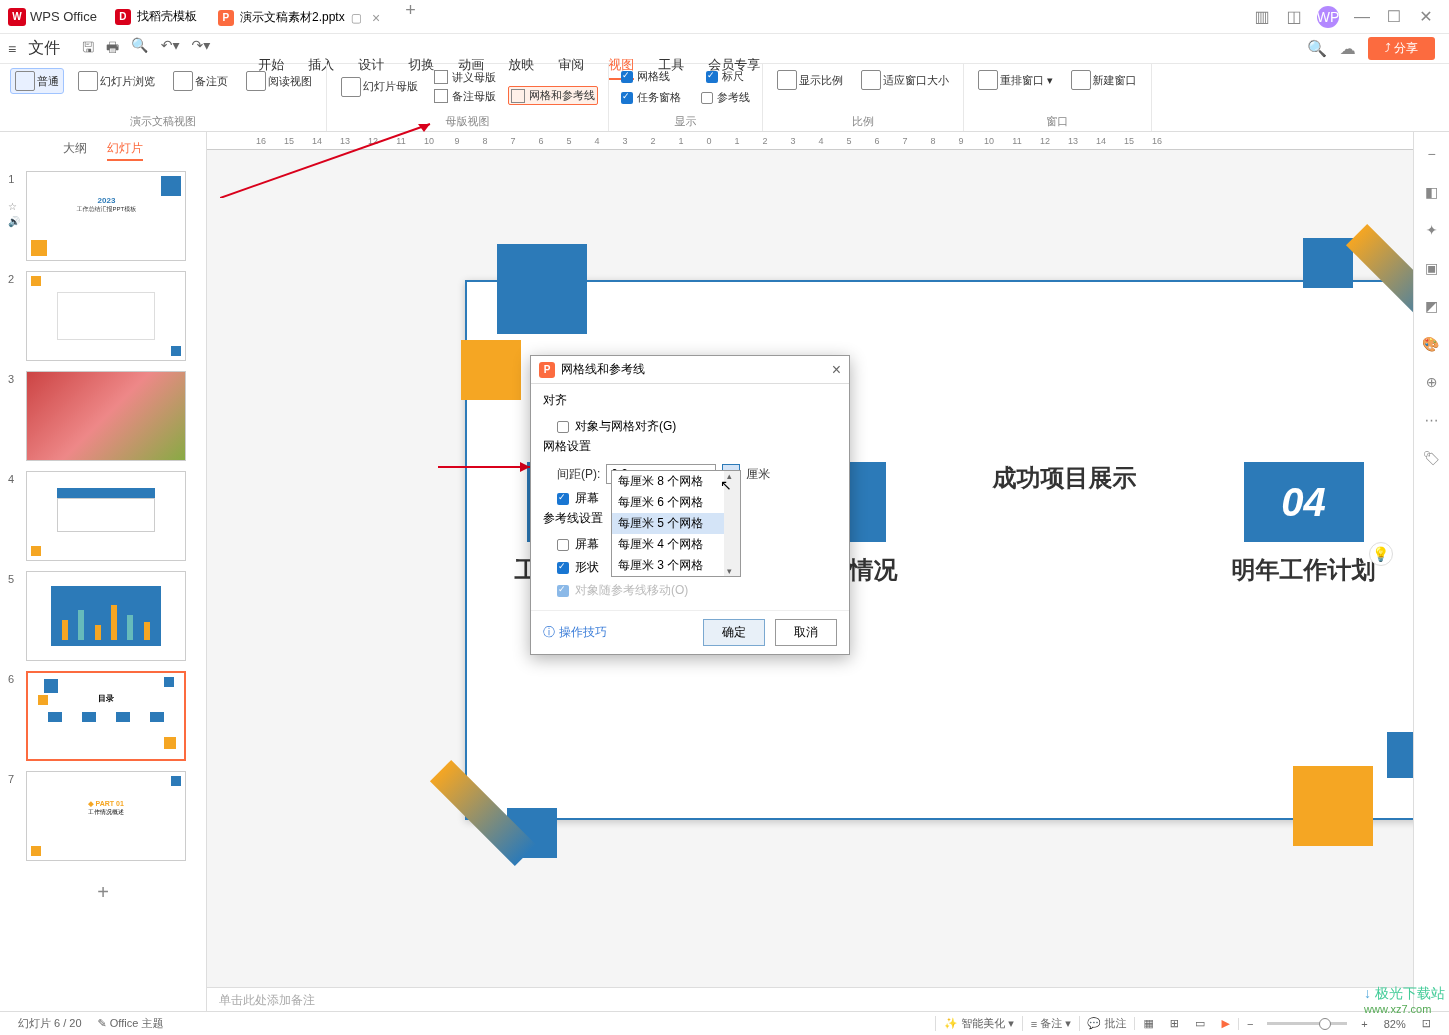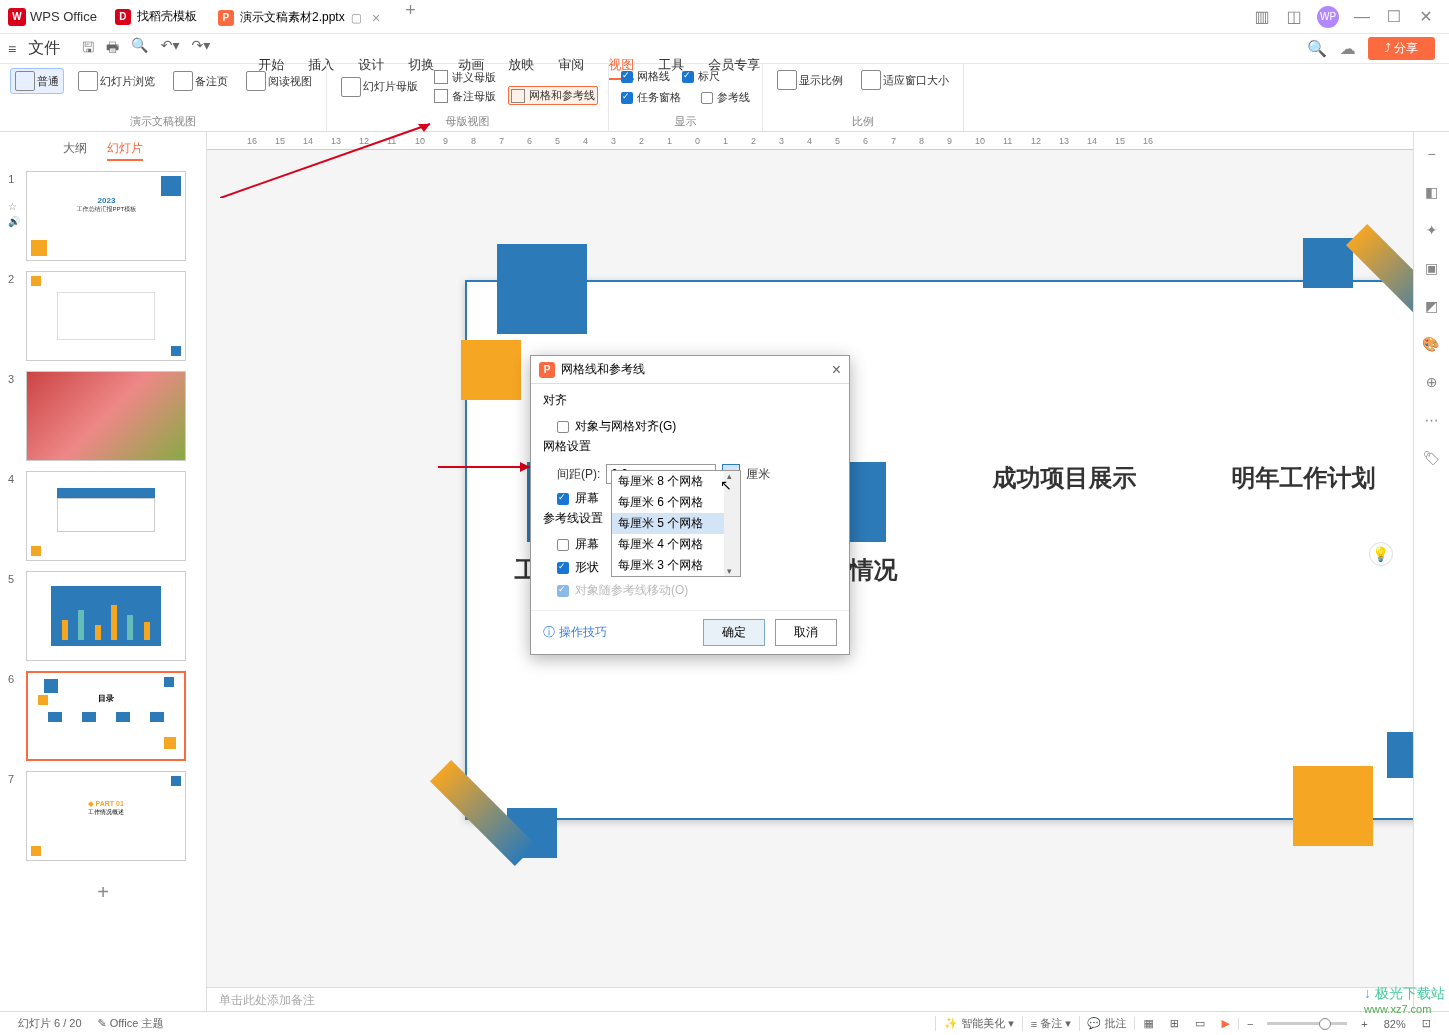--- a/index.html
+++ b/index.html
@@ -13,21 +13,21 @@
 .tabbar { display: flex; height: 100%; }
 .tab { display: flex; align-items: center; padding: 0 10px; gap: 6px; font-size: 12px; cursor: pointer; border-right: 1px solid transparent; }
 .tab.active { background: #fff; border-top: 2px solid transparent; }
 .tab-icon { width: 16px; height: 16px; border-radius: 3px; display: flex; align-items: center; justify-content: center; color: #fff; font-size: 10px; font-weight: bold; }
 .tab-icon.red { background: #d9001b; }
 .tab-icon.orange { background: #fc6b3f; }
 .tab-close { color: #999; font-size: 14px; padding: 0 4px; }
 .tab-addbtn { padding: 0 10px; color: #888; font-size: 18px; cursor: pointer; }
 .win-controls { margin-left: auto; display: flex; gap: 14px; padding: 0 14px; align-items: center; }
 .win-btn { width: 18px; height: 18px; color: #888; cursor: pointer; display: flex; align-items: center; justify-content: center; }
-.avatar { width: 22px; height: 22px; border-radius: 50%; background: #b388ff; color: #fff; font-size: 10px; display: flex; align-items: center; justify-content: center; }
+.avatar { width: 22px; height: 22px; border-radius: 50%; background: #b388ff; color: #fff; font-size: 14px; display: flex; align-items: center; justify-content: center; }
 
 
 .menubar { height: 30px; background: #fff; display: flex; align-items: center; border-bottom: 1px solid #e8e8e8; }
 .menu-left { display: flex; align-items: center; padding: 0 8px; gap: 8px; }
 .hamburger { font-size: 14px; color: #555; }
 .file-menu { font-size: 16px; color: #333; padding: 0 4px; }
 .qat { display: flex; gap: 12px; padding: 0 10px; }
 .qat-item { color: #666; font-size: 14px; cursor: pointer; }
 .menutabs { display: flex; gap: 24px; margin-left: 30px; }
 .menutab { font-size: 13px; color: #333; padding: 4px 0; cursor: pointer; margin-top: 34px; }
@@ -65,21 +65,21 @@
 .thumb { width: 160px; height: 90px; background: #fff; border: 1px solid #ccc; position: relative; overflow: hidden; }
 .thumb.selected { border: 2px solid #fc6b3f; }
 .th-deco1 { position: absolute; width: 20px; height: 20px; background: #2c7ab8; }
 .th-deco2 { position: absolute; width: 16px; height: 16px; background: #f5a623; }
 .th-title { font-size: 8px; color: #2c7ab8; text-align: center; margin-top: 24px; font-weight: bold; }
 .th-sub { font-size: 6px; color: #333; text-align: center; }
 .add-slide { text-align: center; font-size: 20px; color: #888; padding: 10px; cursor: pointer; }
 
 .canvas-area { flex: 1; background: #f5f5f5; position: relative; }
 .ruler-h { height: 18px; background: #fff; border-bottom: 1px solid #ccc; font-size: 9px; color: #888; display: flex; align-items: center; overflow: hidden; padding-left: 40px; }
-.ruler-h span { display: inline-block; width: 28px; text-align: left; }
+.ruler-h span { display: inline-block; width: 28px; text-align: center; }
 .canvas-scroll { position: relative; height: calc(100% - 46px); overflow: hidden; }
 .slide-canvas { position: absolute; left: 258px; top: 130px; width: 960px; height: 540px; background: #fff; box-shadow: 0 2px 8px rgba(0,0,0,.2); border: 2px solid #2c7ab8; }
 .big-sq { position: absolute; background: #2c7ab8; }
 .big-sq.orange { background: #f5a623; }
 .content-row { position: absolute; top: 180px; left: 0; right: 0; display: flex; justify-content: space-around; }
 .content-item { text-align: center; }
 .num-box { width: 120px; height: 80px; background: #2c7ab8; color: #fff; font-size: 40px; font-weight: bold; font-style: italic; display: flex; align-items: center; justify-content: center; margin: 0 auto 12px; }
 .item-title { font-size: 24px; color: #333; font-weight: bold; }
 .notes-bar { height: 28px; background: #fff; border-top: 1px solid #ddd; padding: 4px 12px; font-size: 12px; color: #aaa; }
 
@@ -235,21 +235,21 @@
         <div class="ribbon-sm hl">
             <div class="rb-sm-icon"></div>
             <span>网格和参考线</span>
           </div>
       </div>
     </div>
     <div class="group-label">母版视图</div>
   </div>
   <div class="ribbon-group">
     <div style="display:flex;flex-direction:column;gap:4px;">
-      <div style="display:flex;gap:8px;">
+      <div style="display:flex;gap:32px;">
         <div class="ribbon-sm">
             <div class="check"></div>
             <span>网格线</span>
           </div>
         <div class="ribbon-sm">
             <div class="check"></div>
             <span>标尺</span>
           </div>
       </div>
       <div style="display:flex;gap:16px;">
@@ -270,20 +270,33 @@
       <div class="ribbon-btn">
           <div class="rb-icon"></div>
           <span>显示比例</span>
         </div>
       <div class="ribbon-btn">
           <div class="rb-icon"></div>
           <span>适应窗口大小</span>
         </div>
     </div>
     <div class="group-label">比例</div>
+  </div>
+  <div class="ribbon-group">
+    <div class="ribbon-row">
+      <div class="ribbon-btn">
+          <div class="rb-icon"></div>
+          <span><span>重排窗口</span> ▾</span>
+        </div>
+      <div class="ribbon-btn">
+          <div class="rb-icon"></div>
+          <span>新建窗口</span>
+        </div>
+    </div>
+    <div class="group-label">窗口</div>
   </div>
 </div>
 
 <div class="main">
   <div class="leftpanel">
     <div class="panel-tabs">
       <span class="panel-tab">大纲</span>
       <span class="panel-tab active">幻灯片</span>
     </div>
     <div class="slide-list">
@@ -420,20 +433,21 @@
               <div class="item-title">工作情况概述</div>
             </div>
           <div class="content-item">
               <div class="num-box">02</div>
               <div class="item-title">工作完成情况</div>
             </div>
           <div class="content-item">
               <div class="item-title">成功项目展示</div>
             </div>
           <div class="content-item">
+              <div class="num-box">04</div>
               <div class="item-title">明年工作计划</div>
             </div>
         </div>
         <div class="bulb">💡</div>
       </div>
     </div>
     <div class="notes-bar">单击此处添加备注</div>
   </div>
 
   <div class="rightbar">

